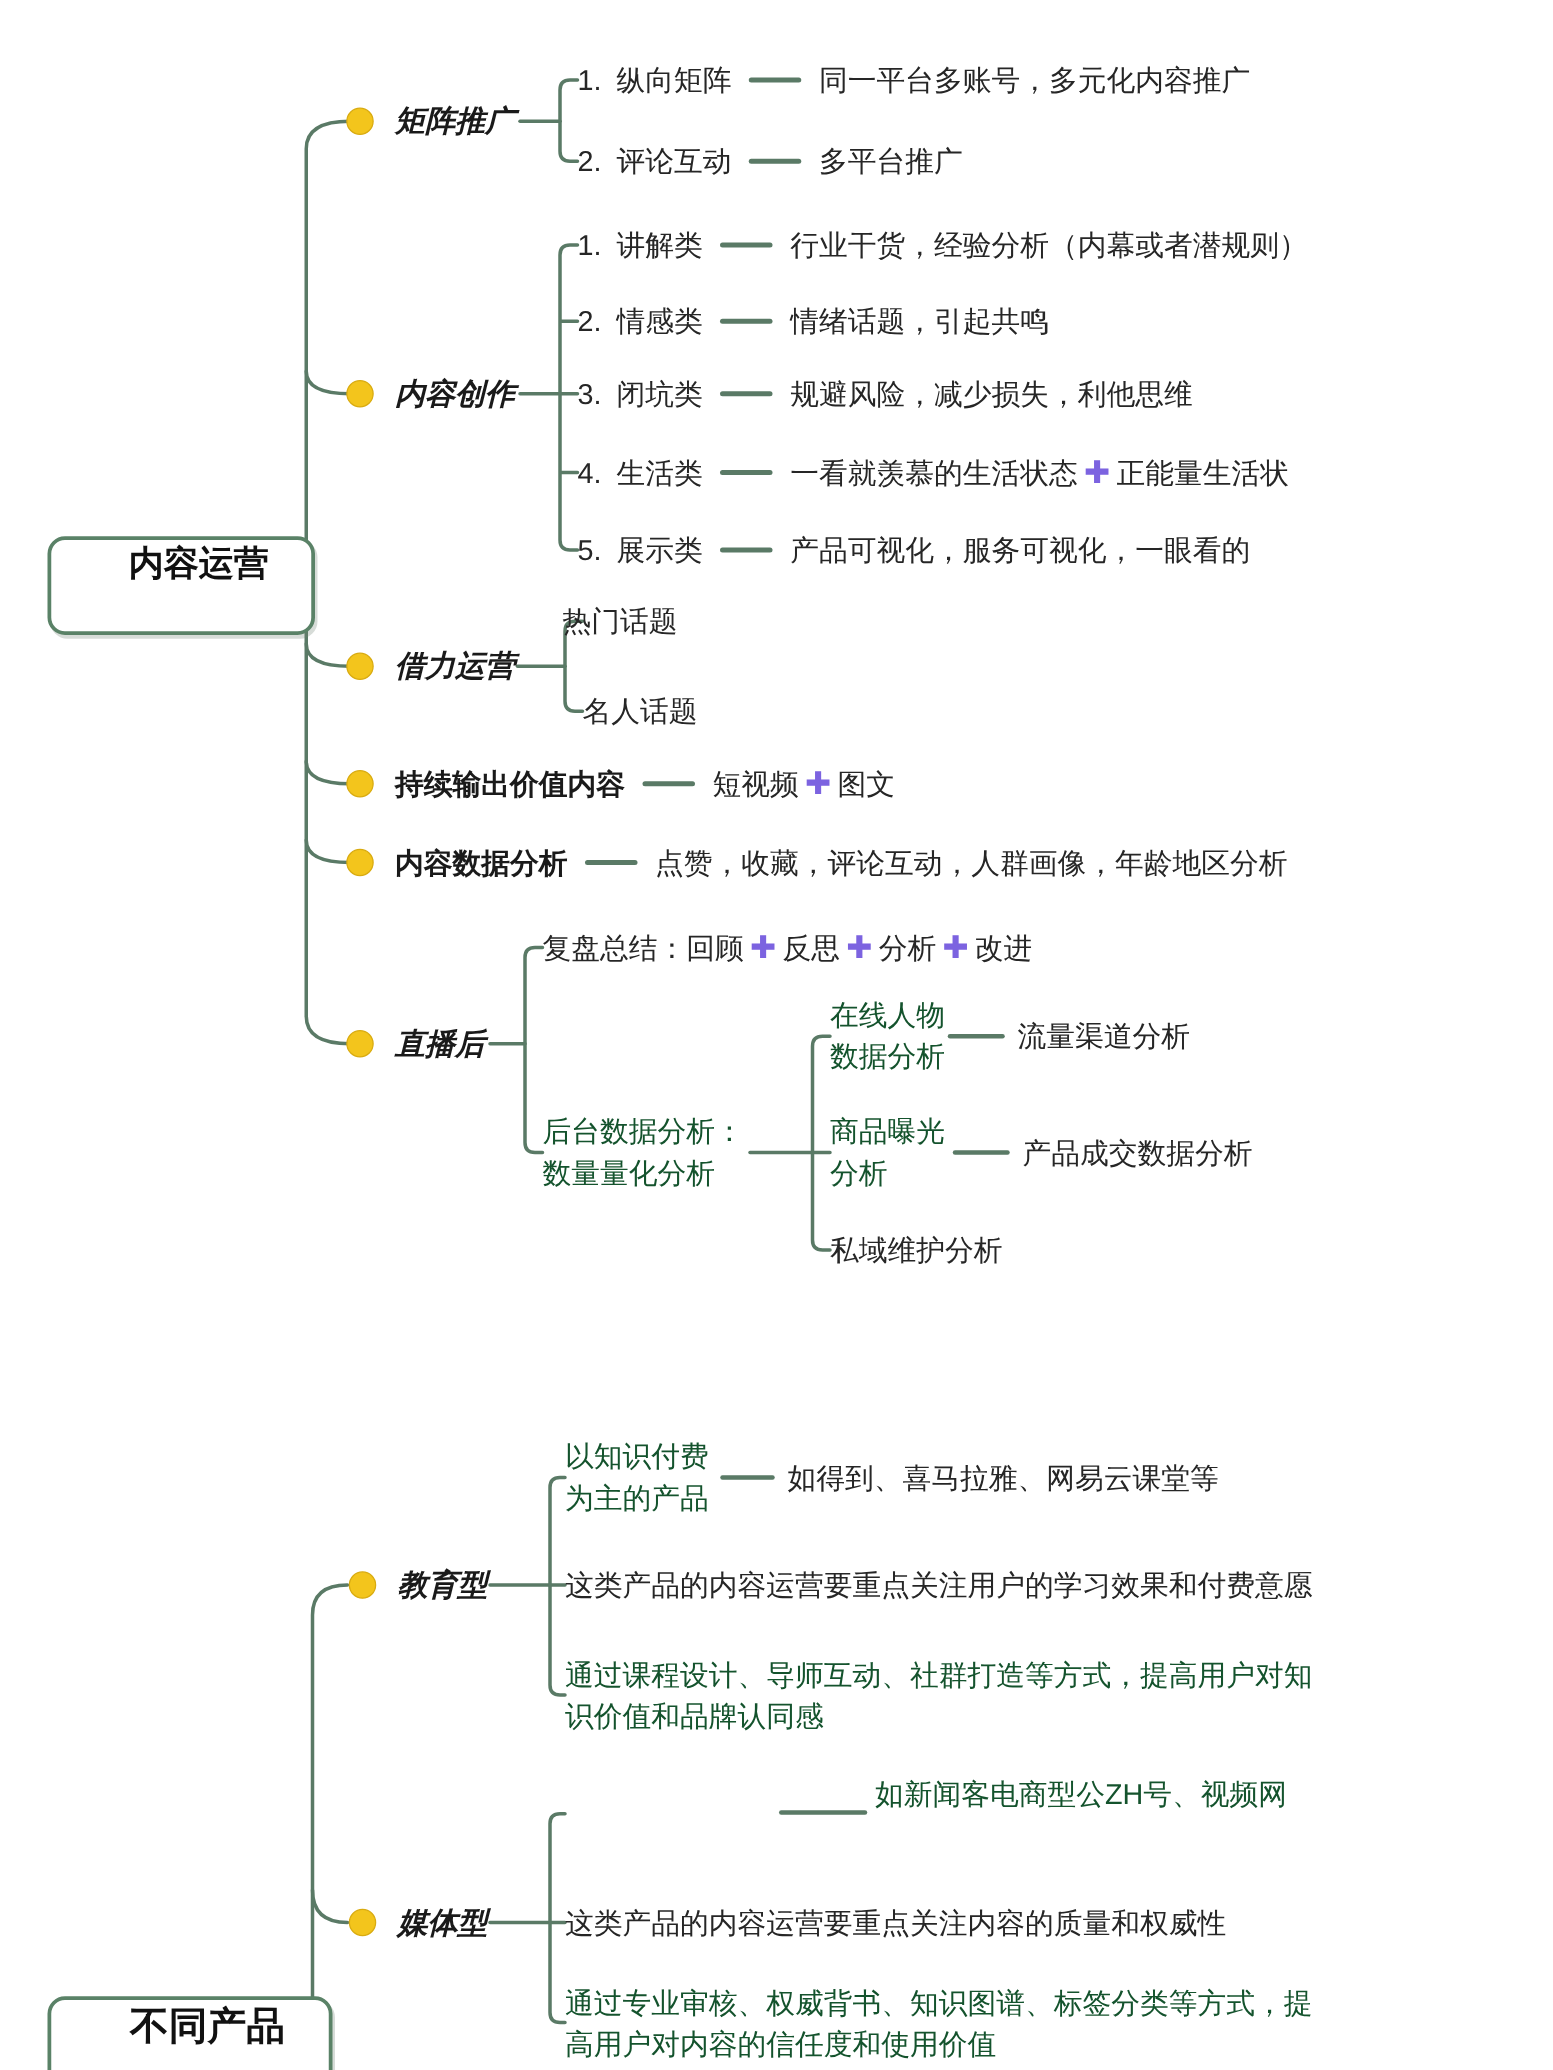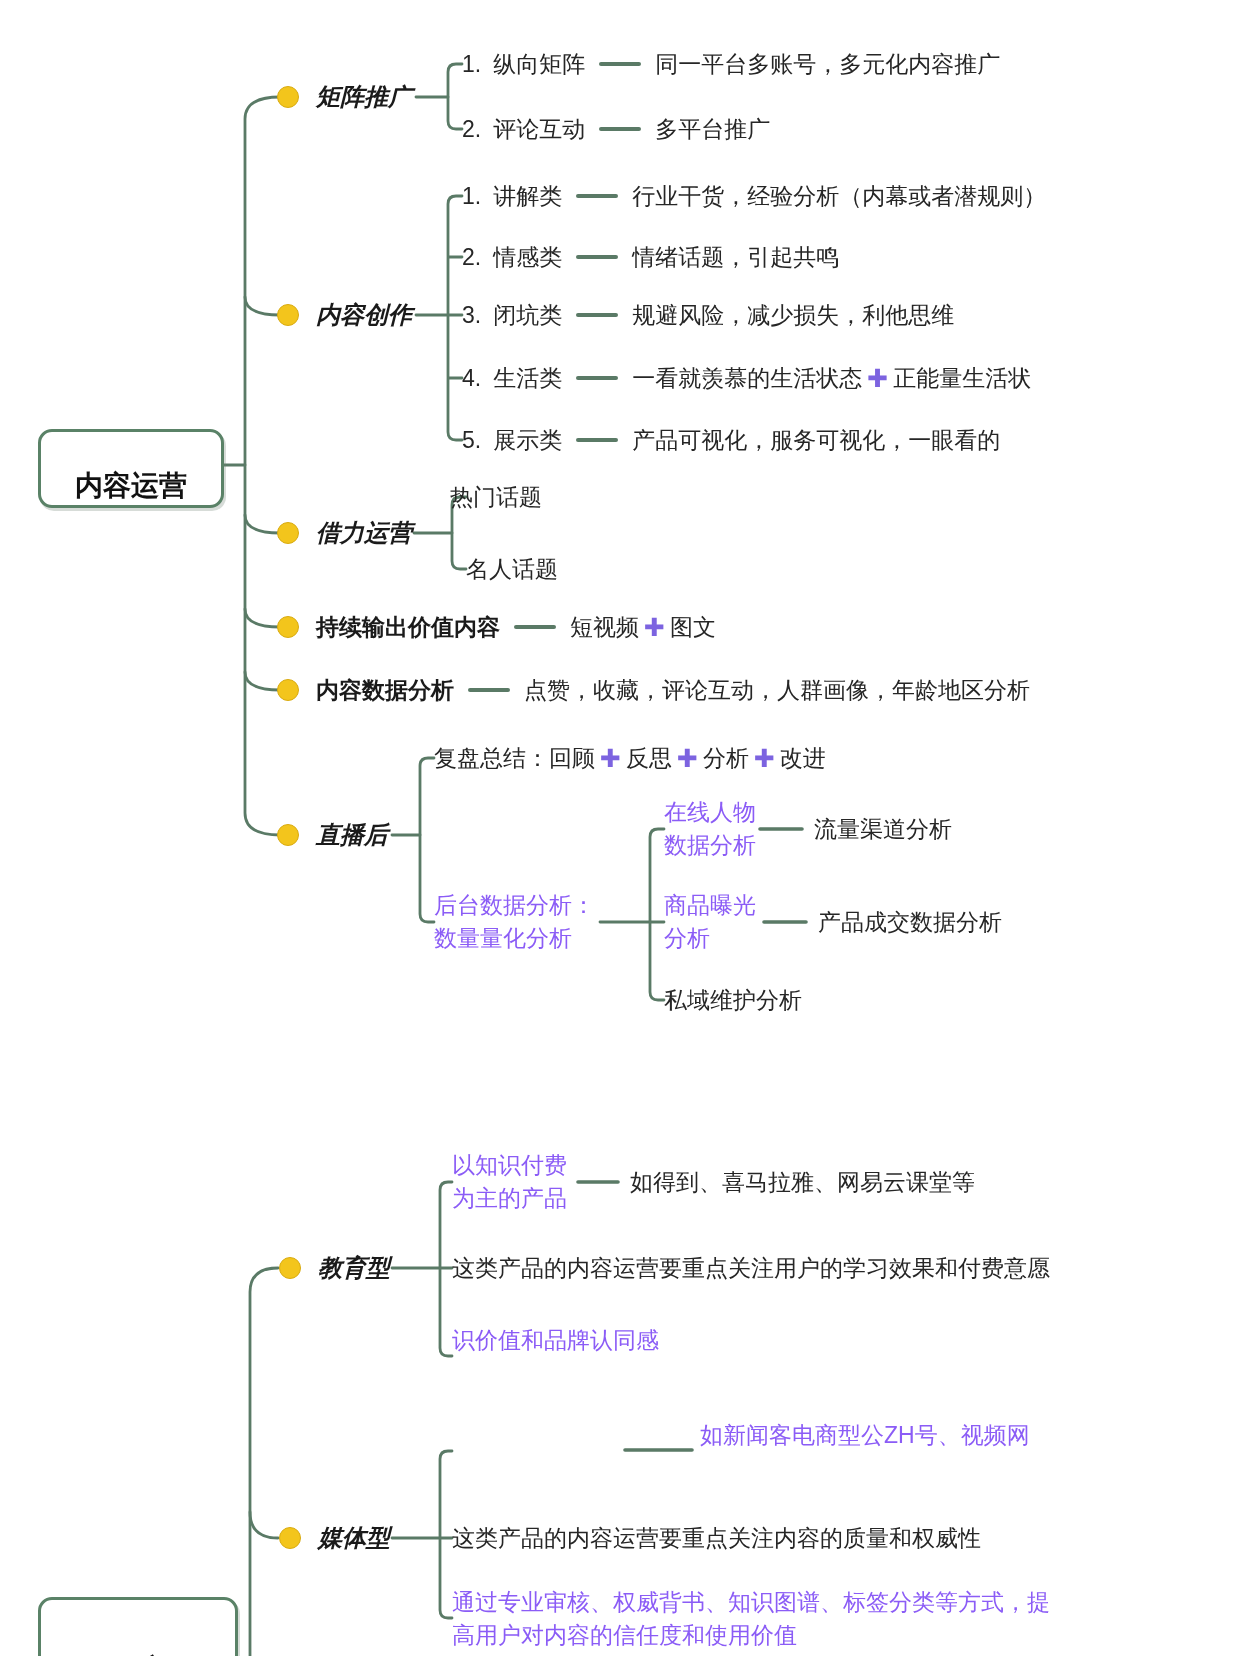--- a/index.html
+++ b/index.html
@@ -8,39 +8,39 @@
     font-family:"Liberation Sans","DejaVu Sans",sans-serif;color:#222222;
   }
   .wires{position:absolute;left:0;top:0;pointer-events:none;}
   .wires path{stroke:#5a7a66;stroke-width:2.8;fill:none;stroke-linecap:round;}
   .wires path.dashline{stroke-width:3.6;}
   .dot{
     position:absolute;width:22px;height:22px;border-radius:50%;
     background:#f3c51c;border:1px solid #d9ab10;box-sizing:border-box;
   }
   .root-box{
-    position:absolute;display:flex;align-items:flex-end;justify-content:center;
+    position:absolute;display:flex;align-items:flex-start;justify-content:center;
     background:#ffffff;border:3.5px solid #5a8267;border-radius:14px;
-    font-weight:bold;color:#111;box-shadow:2px 3px 0 rgba(110,130,115,0.28);
+    font-weight:bold;color:#111;box-shadow:2px 3px 0 rgba(110,130,115,0.28);padding-left:28px;
   }
   .root-box.t1{left:38px;top:429px;width:180px;height:73px;font-size:28px;}
   .root-box.t2{left:38px;top:1597px;width:194px;height:92px;font-size:31px;}
   .blabel{
     position:absolute;height:34px;display:flex;align-items:center;
     font-size:24px;font-weight:bold;color:#1a1a1a;white-space:nowrap;font-style:italic;
   }
   .row{
     position:absolute;height:34px;display:flex;align-items:center;
     font-size:23px;color:#262626;white-space:nowrap;
   }
   .row .num{margin-right:12px;}
   .dash{width:42px;height:4px;background:#5a7a66;border-radius:2px;margin:0 14px;flex:0 0 auto;}
   .plus{color:#7c63e0;font-weight:bold;font-size:25px;margin:0 5px;line-height:1;}
   .block{
-    position:absolute;font-size:23px;color:#8b5cf6;line-height:33px;white-space:nowrap;
+    position:absolute;font-size:23px;color:#14532d;line-height:33px;white-space:nowrap;
   }
   .bold{font-weight:bold;color:#1a1a1a;}
 </style>
 </head>
 <body>
 
 <div class="canvas">
 
   <svg class="wires" width="1242" height="1656" viewBox="0 0 1242 1656">
     <path d="M218 465 H245"></path>
@@ -201,20 +201,21 @@
     <div>以知识付费</div>
     <div>为主的产品</div>
   </div>
   <div class="row" style="left:630px;top:1165px">
     <span>如得到、喜马拉雅、网易云课堂等</span>
   </div>
   <div class="row" style="left:452px;top:1251px">
     <span>这类产品的内容运营要重点关注用户的学习效果和付费意愿</span>
   </div>
   <div class="block" style="left:452px;top:1324px">
+    <div>通过课程设计、导师互动、社群打造等方式，提高用户对知</div>
     <div>识价值和品牌认同感</div>
   </div>
 
   <div class="block" style="left:700px;top:1419px">
     <div>如新闻客电商型公ZH号、视频网</div>
   </div>
   <div class="row" style="left:452px;top:1521px">
     <span>这类产品的内容运营要重点关注内容的质量和权威性</span>
   </div>
   <div class="block" style="left:452px;top:1586px">

